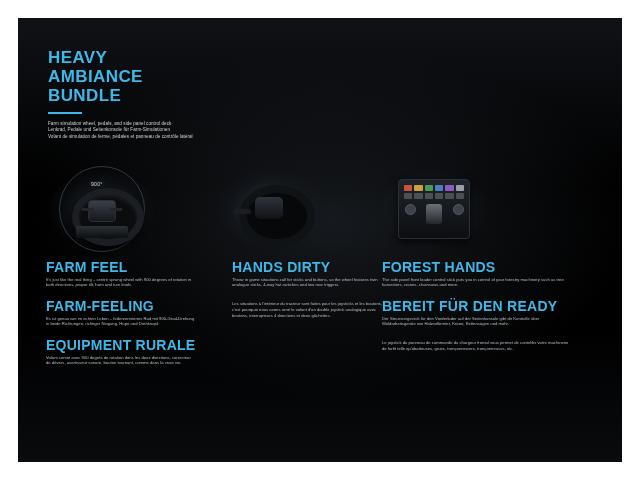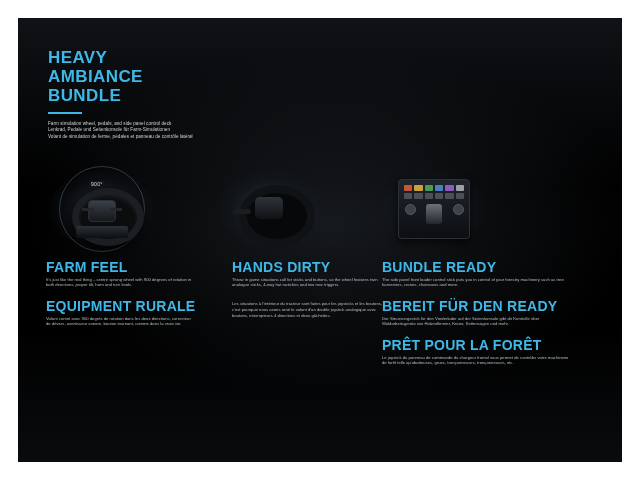--- a/index.html
+++ b/index.html
@@ -319,45 +319,48 @@
           <div class="panel-stick"></div>
         </div>
       </div>
 
       <div class="col" style="left: 28px; top: 244px;">
         <div class="sect">
           <p class="heading">FARM FEEL</p>
           <p class="body">It's just like the real thing – centre sprung wheel with 900 degrees of rotation in both directions, proper tilt, horn and turn knob.</p>
         </div>
         <div class="sect">
+          <p class="heading">FARM-FEELING</p>
+          <p class="body">Es ist genau wie im echten Leben – federzentriertes Rad mit 900-Grad-Drehung in beide Richtungen, richtiger Neigung, Hupe und Drehknopf.</p>
+        </div>
+        <div class="sect">
           <p class="heading">EQUIPMENT RURALE</p>
           <p class="body">Volant centré avec 900 degrés de rotation dans les deux directions, correcteur de dévers, avertisseur sonore, bouton tournant, comme dans la vraie vie.</p>
         </div>
       </div>
 
       <div class="col" style="left: 188px; top: 244px; margin-left: 26px;">
         <div class="sect">
           <p class="heading">HANDS DIRTY</p>
           <p class="body">Throw in game situations call for sticks and buttons, so the wheel features twin analogue sticks, 4-way hat switches and two rear triggers.</p>
         </div>
         <div class="sect">
           <p class="body">Les situations à l'intérieur du tracteur sont faites pour les joysticks et les boutons, c'est pourquoi nous avons orné le volant d'un double joystick analogique avec boutons, interrupteurs 4 directions et deux gâchettes.</p>
         </div>
       </div>
 
       <div class="col" style="left: 364px; top: 244px; width: 190px;">
         <div class="sect">
-          <p class="heading">BUNDLE READY</p>
+          <p class="heading">FOREST HANDS</p>
           <p class="body">The side panel front loader control stick puts you in control of your forestry machinery such as tree harvesters, cranes, chainsaws and more.</p>
         </div>
         <div class="sect">
           <p class="heading">BEREIT FÜR DEN READY</p>
           <p class="body">Der Steuerungsstick für den Vorderlader auf der Seitenkonsole gibt dir Kontrolle über Waldarbeitsgeräte wie Holzvollernter, Kräne, Kettensägen und mehr.</p>
         </div>
         <div class="sect">
-          <p class="heading">PRÊT POUR LA FORÊT</p>
           <p class="body">Le joystick du panneau de commande du chargeur frontal vous permet de contrôler votre machinerie de forêt telle qu'abatteuses, grues, tronçonneuses, tronçonneuses, etc.</p>
         </div>
       </div>
 
     </div>
   </div>
 </div>
 
 </body></html>

